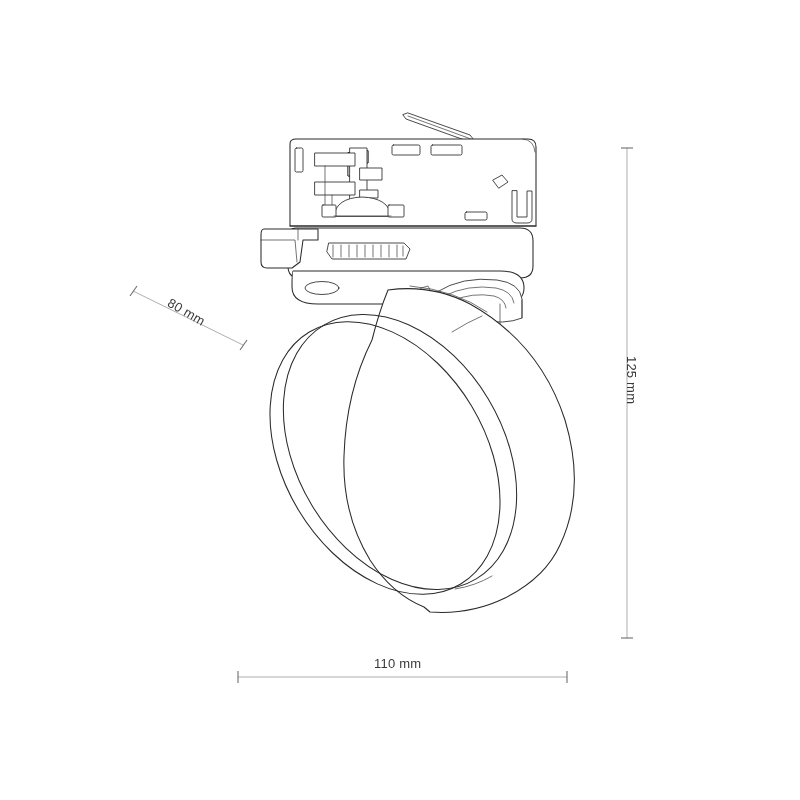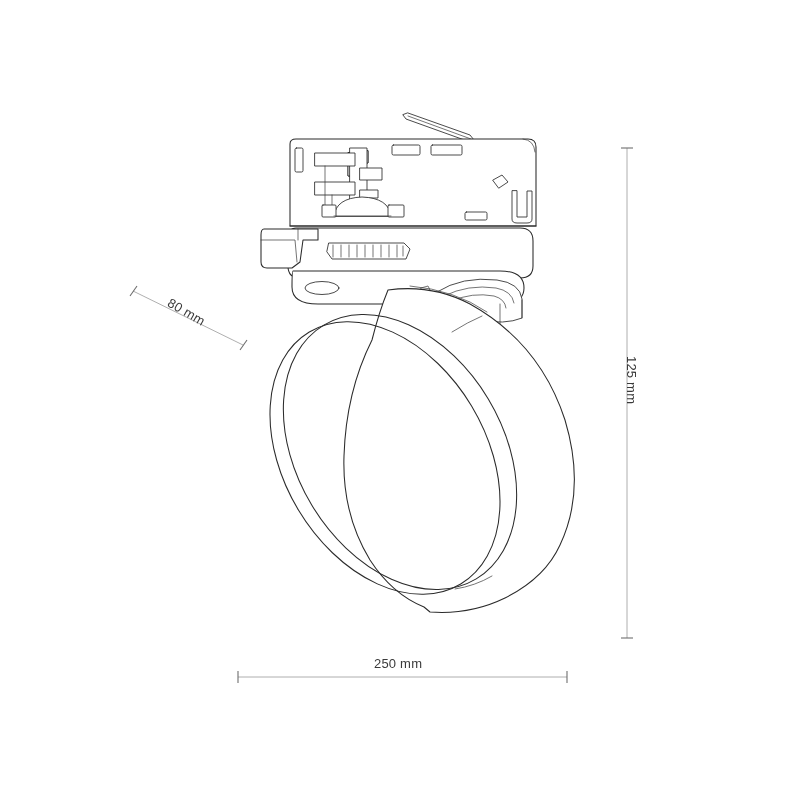--- a/index.html
+++ b/index.html
@@ -253,15 +253,15 @@
       <path class="pl-fine" d="M 452 332 Q 468 322 482 316"></path>
       <path class="pl-fine" d="M 455 589 Q 475 586 492 576"></path>
     </g>
 
   </svg>
 
   <div class="dim-label" id="label-depth">80 mm</div>
 
   <div class="dim-label" id="label-height">125 mm</div>
 
-  <div class="dim-label" id="label-width">250 mm</div>
+  <div class="dim-label" id="label-width">110 mm</div>
 
 </div>
 
 </body></html>

